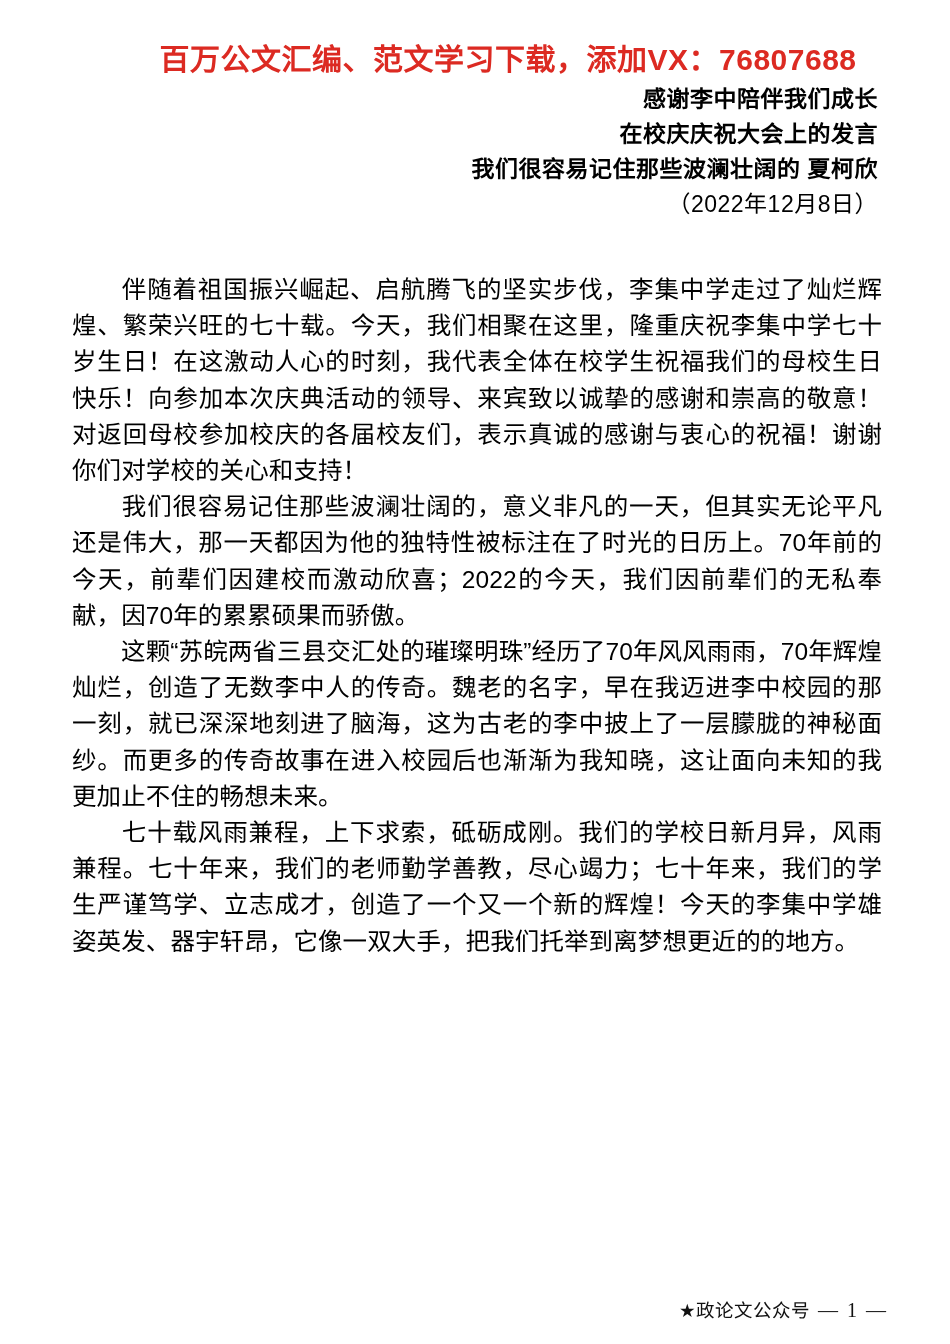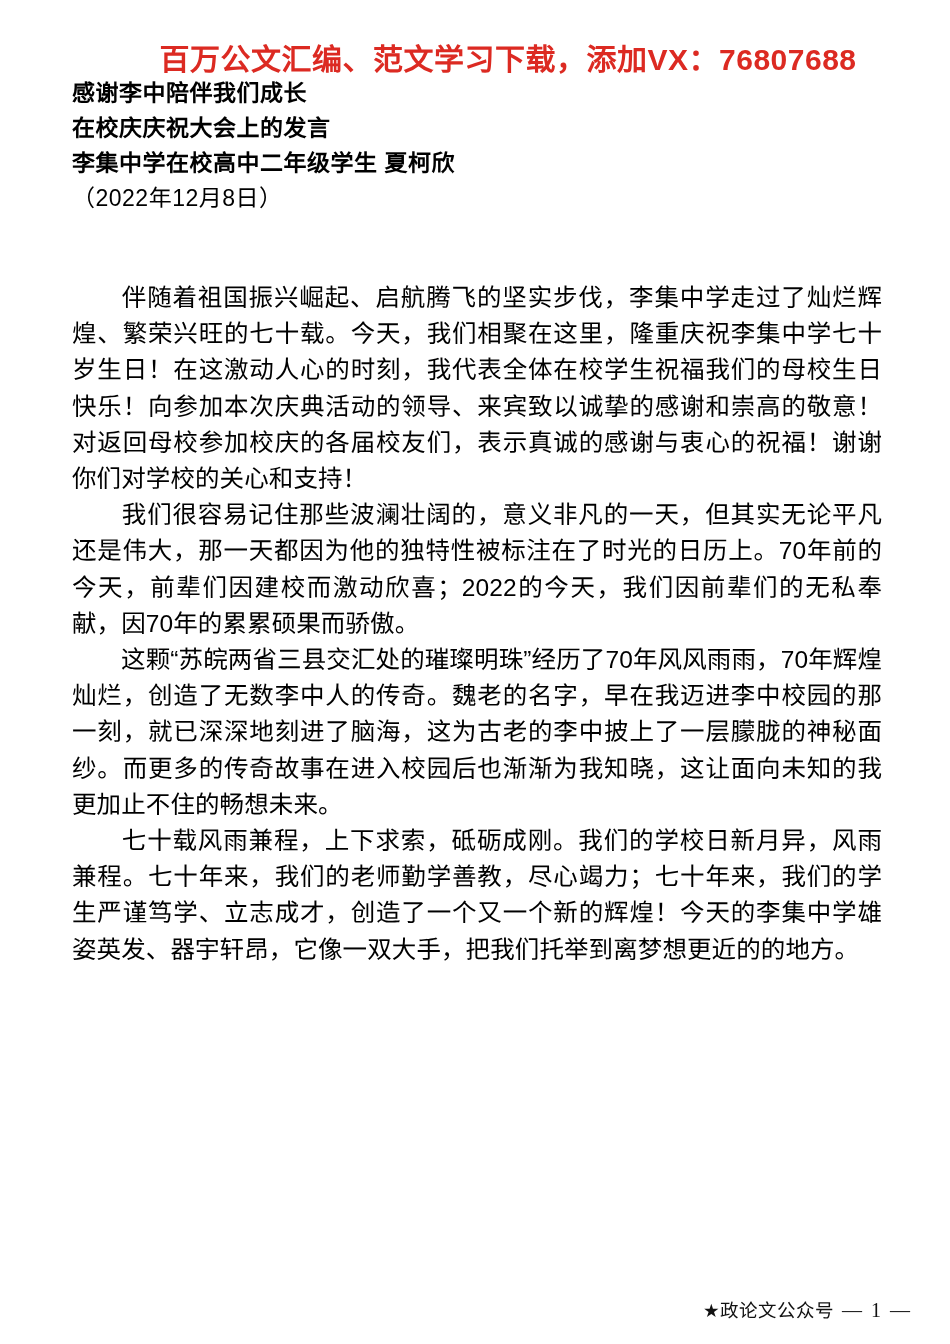--- a/index.html
+++ b/index.html
@@ -36,41 +36,41 @@
     font-weight: 700;
     letter-spacing: 0.5px;
     line-height: 1.2;
     white-space: nowrap;
     padding-left: 33px;
   }
 
   
   .title-block {
     position: absolute;
-    top: 76px;
+    top: 82px;
     left: 72px;
     width: 806px;
-    text-align: left;
+    text-align: right;
   }
   .title-line {
     font-size: 23px;
     font-weight: 700;
     line-height: 35px;
     letter-spacing: 0.5px;
     color: #000;
     white-space: nowrap;
   }
   .title-line.date-line {
     font-weight: 400;
   }
 
   
   .body-text {
     position: absolute;
-    top: 280px;
+    top: 272px;
     left: 72px;
     width: 810px;
   }
   .para {
     font-size: 24.5px;
     line-height: 36.2px;
     text-align: justify;
     text-justify: inter-character;
     text-align-last: left;
     margin: 0;
@@ -83,21 +83,21 @@
     width: 2em;
   }
 
   
   .footer {
     position: absolute;
     bottom: 22px;
     left: 0;
     width: 950px;
     text-align: right;
-    padding-right: 38px;
+    padding-right: 62px;
     box-sizing: border-box;
     font-size: 20px;
     color: #111;
     white-space: nowrap;
   }
   .footer .mark {
     font-size: 18.5px;
     letter-spacing: 0.5px;
   }
   .footer .pageno {
@@ -110,21 +110,21 @@
 </head>
 <body>
 
 <div class="page">
 
   <div class="promo-banner">百万公文汇编、范文学习下载，添加VX：76807688</div>
 
   <div class="title-block">
     <div class="title-line">感谢李中陪伴我们成长</div>
     <div class="title-line">在校庆庆祝大会上的发言</div>
-    <div class="title-line">李集中学在校高中二年级学生  夏柯欣</div>
+    <div class="title-line">我们很容易记住那些波澜壮阔的  夏柯欣</div>
     <div class="title-line date-line">（2022年12月8日）</div>
   </div>
 
   <div class="body-text">
     <p class="para"><span class="indent"></span><span>伴随着祖国振兴崛起、启航腾飞的坚实步伐，李集中学走过了灿烂辉煌、繁荣兴旺的七十载。今天，我们相聚在这里，隆重庆祝李集中学七十岁生日！在这激动人心的时刻，我代表全体在校学生祝福我们的母校生日快乐！向参加本次庆典活动的领导、来宾致以诚挚的感谢和崇高的敬意！对返回母校参加校庆的各届校友们，表示真诚的感谢与衷心的祝福！谢谢你们对学校的关心和支持！</span></p>
     <p class="para"><span class="indent"></span><span>我们很容易记住那些波澜壮阔的，意义非凡的一天，但其实无论平凡还是伟大，那一天都因为他的独特性被标注在了时光的日历上。70年前的今天，前辈们因建校而激动欣喜；2022的今天，我们因前辈们的无私奉献，因70年的累累硕果而骄傲。</span></p>
     <p class="para"><span class="indent"></span><span>这颗“苏皖两省三县交汇处的璀璨明珠”经历了70年风风雨雨，70年辉煌灿烂，创造了无数李中人的传奇。魏老的名字，早在我迈进李中校园的那一刻，就已深深地刻进了脑海，这为古老的李中披上了一层朦胧的神秘面纱。而更多的传奇故事在进入校园后也渐渐为我知晓，这让面向未知的我更加止不住的畅想未来。</span></p>
     <p class="para"><span class="indent"></span><span>七十载风雨兼程，上下求索，砥砺成刚。我们的学校日新月异，风雨兼程。七十年来，我们的老师勤学善教，尽心竭力；七十年来，我们的学生严谨笃学、立志成才，创造了一个又一个新的辉煌！今天的李集中学雄姿英发、器宇轩昂，它像一双大手，把我们托举到离梦想更近的的地方。</span></p>
   </div>
 

